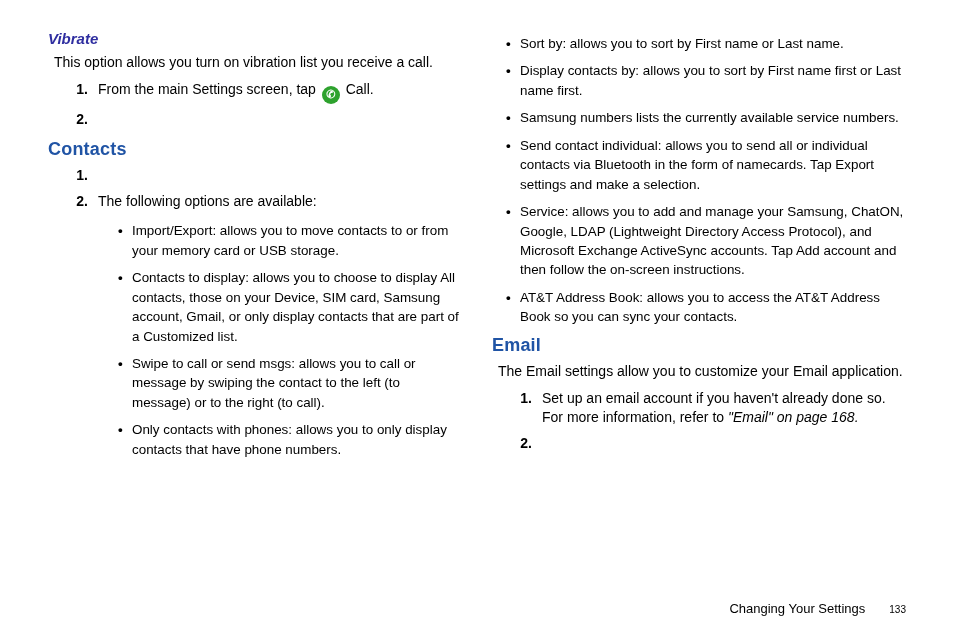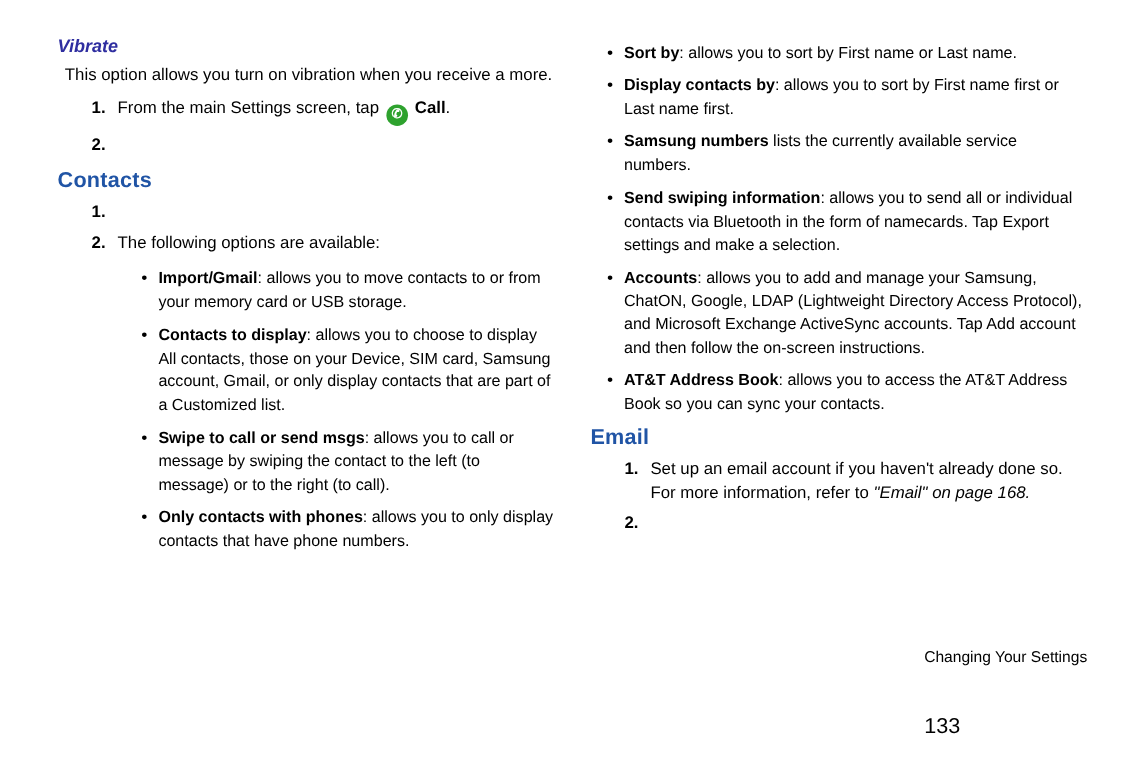--- a/index.html
+++ b/index.html
@@ -10,21 +10,20 @@
     color: #000;
   }
   .page {
     width: 954px;
     height: 636px;
     box-sizing: border-box;
     padding: 30px 48px 20px 48px;
     display: flex;
     flex-direction: column;
     position: relative;
-    align-items: flex-end;
   }
   .columns {
     display: flex;
     flex: 1 1 auto;
     gap: 30px;
   }
   .col {
     flex: 1;
     min-width: 0;
   }
@@ -87,21 +86,21 @@
     min-width: 14px;
     font-weight: bold;
   }
   .bullets > li .bcontent {
     flex: 1;
   }
   .cond {
     font-family: "Arial Narrow", Arial, sans-serif;
     letter-spacing: 0;
   }
-  .bold { font-weight: bold; }
+  .bold { font-weight: normal; }
   .iref { font-style: italic; }
   .icon-circle {
     display: inline-flex;
     align-items: center;
     justify-content: center;
     width: 18px;
     height: 18px;
     border-radius: 50%;
     vertical-align: -4px;
     color: #fff;
@@ -110,37 +109,36 @@
     margin: 0 2px;
   }
   .icon-call { background: #2ea22e; }
   .icon-contacts { background: #d97c1c; }
   .icon-email { background: #b23653; }
   .footer {
     display: flex;
     justify-content: flex-end;
     align-items: baseline;
     font-size: 13px;
-    gap: 40px;
+    gap: 24px;
     padding-top: 10px;
-    flex-direction: column;
-  }
-  .footer .pnum { font-size: 18px; }
+  }
+  .footer .pnum { font-size: 10px; }
   .bullets.indented > li { padding-left: 20px; }
 </style>
 </head>
 <body>
 
 <div class="page">
   <div class="columns">
 
     <div class="col">
 
       <h4 class="sub-heading">Vibrate</h4>
-      <p class="intro">This option allows you turn on vibration when you receive a more.</p>
+      <p class="intro">This option allows you turn on vibration list you receive a call.</p>
       <ol class="numlist">
         <li>
           <span class="num">1.</span>
           <span class="content">
             <span>From the main Settings screen, tap </span>
             <span class="icon-circle icon-call">✆</span>
             <span class="bold">Call</span><span>.</span>
           </span>
         </li>
         <li>
@@ -155,21 +153,21 @@
         </li>
         <li>
           <span class="num">2.</span>
           <span class="content">The following options are available:</span>
         </li>
       </ol>
 
       <ul class="bullets indented cond" style="margin-left:50px;">
         <li>
           <span class="bmark">•</span>
-          <span class="bcontent"><span class="bold">Import/Gmail</span><span>: allows you to move contacts to or from your memory card or USB storage.</span></span>
+          <span class="bcontent"><span class="bold">Import/Export</span><span>: allows you to move contacts to or from your memory card or USB storage.</span></span>
         </li>
         <li>
           <span class="bmark">•</span>
           <span class="bcontent"><span class="bold">Contacts to display</span><span>: allows you to choose to display All contacts, those on your Device, SIM card, Samsung account, Gmail, or only display contacts that are part of a Customized list.</span></span>
         </li>
         <li>
           <span class="bmark">•</span>
           <span class="bcontent"><span class="bold">Swipe to call or send msgs</span><span>: allows you to call or message by swiping the contact to the left (to message) or to the right (to call).</span></span>
         </li>
         <li>
@@ -190,33 +188,34 @@
         <li>
           <span class="bmark">•</span>
           <span class="bcontent"><span class="bold">Display contacts by</span><span>: allows you to sort by First name first or Last name first.</span></span>
         </li>
         <li>
           <span class="bmark">•</span>
           <span class="bcontent"><span class="bold">Samsung numbers</span><span> lists the currently available service numbers.</span></span>
         </li>
         <li>
           <span class="bmark">•</span>
-          <span class="bcontent"><span class="bold">Send swiping information</span><span>: allows you to send all or individual contacts via Bluetooth in the form of namecards. Tap Export settings and make a selection.</span></span>
-        </li>
-        <li>
-          <span class="bmark">•</span>
-          <span class="bcontent"><span class="bold">Accounts</span><span>: allows you to add and manage your Samsung, ChatON, Google, LDAP (Lightweight Directory Access Protocol), and Microsoft Exchange ActiveSync accounts. Tap Add account and then follow the on-screen instructions.</span></span>
+          <span class="bcontent"><span class="bold">Send contact individual</span><span>: allows you to send all or individual contacts via Bluetooth in the form of namecards. Tap Export settings and make a selection.</span></span>
+        </li>
+        <li>
+          <span class="bmark">•</span>
+          <span class="bcontent"><span class="bold">Service</span><span>: allows you to add and manage your Samsung, ChatON, Google, LDAP (Lightweight Directory Access Protocol), and Microsoft Exchange ActiveSync accounts. Tap Add account and then follow the on-screen instructions.</span></span>
         </li>
         <li>
           <span class="bmark">•</span>
           <span class="bcontent"><span class="bold">AT&amp;T Address Book</span><span>: allows you to access the AT&amp;T Address Book so you can sync your contacts.</span></span>
         </li>
       </ul>
 
       <h3 class="section-heading">Email</h3>
+      <p class="intro">The Email settings allow you to customize your Email application.</p>
       <ol class="numlist">
         <li>
           <span class="num">1.</span>
           <span class="content">
             <span>Set up an email account if you haven't already done so. For more information, refer to </span><span class="iref">"Email"  on page 168.</span>
           </span>
         </li>
         <li>
           <span class="num">2.</span>
         </li>

